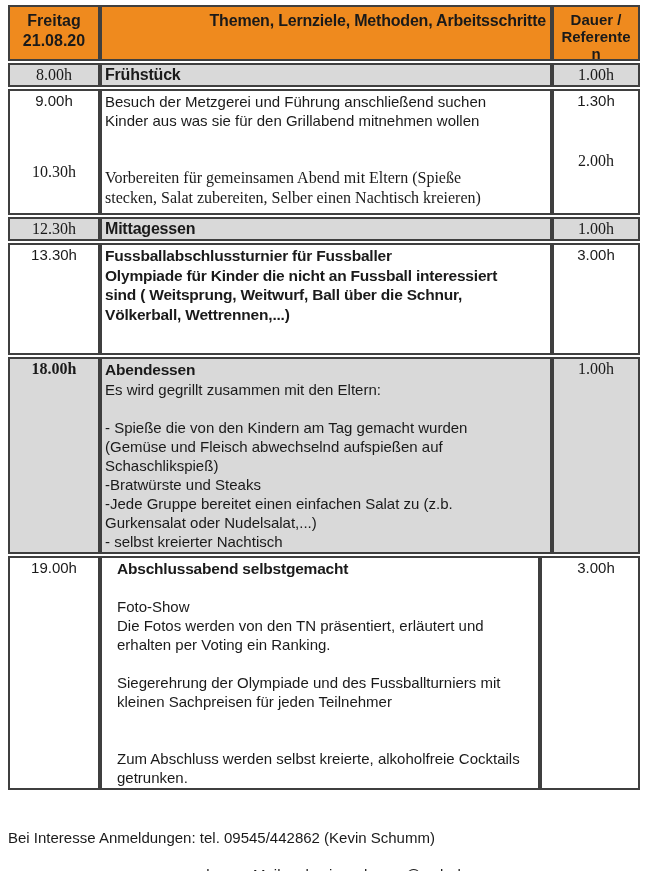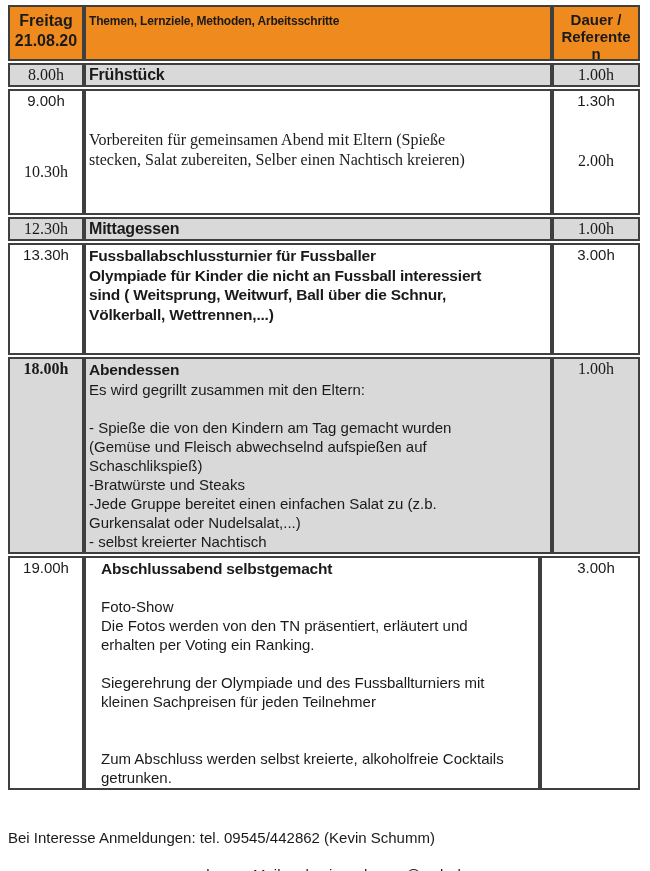--- a/index.html
+++ b/index.html
@@ -13,31 +13,31 @@
 
   
   .tbl{width:632px;}
   .rowbox{
     display:flex;
     border:2px solid #3f3f3f;
     margin-bottom:2px;
     background:#ffffff;
     box-sizing:border-box;
   }
-  .c1{width:76px;border-right:4px solid #3f3f3f;box-sizing:border-box;
+  .c1{width:92px;border-right:4px solid #3f3f3f;box-sizing:border-box;
       text-align:center;padding:1px 2px;}
   .c2{flex:1;border-right:4px solid #3f3f3f;box-sizing:border-box;
       padding:1px 4px 1px 3px;}
   .c3{width:84px;box-sizing:border-box;text-align:center;padding:1px 2px;}
 
   
   .hdr .c1,.hdr .c2,.hdr .c3{background:#ef8a1e;}
   .hdr{font-weight:bold;}
   .hdr .c1{font-size:16px;line-height:20px;white-space:pre-line;padding-top:4px;}
-  .hdr .c2{font-size:12px;line-height:20px;text-align:left;padding-top:4px;letter-spacing:-0.2px;}
+  .hdr .c2{font-size:16px;line-height:20px;text-align:right;padding-top:4px;letter-spacing:-0.2px;}
   .hdr .c3{font-size:15px;line-height:17px;white-space:pre-line;padding-top:4px;}
   .hdr{height:56px;}
 
   
   .gray .c1,.gray .c2,.gray .c3{background:#d9d9d9;}
   .meal{min-height:24px;}
   .meal .c1{font-family:"Liberation Serif",serif;font-weight:normal;font-size:16px;}
   .meal .c2{font-weight:bold;font-size:16px;letter-spacing:-0.2px;}
   .meal .c3{font-family:"Liberation Serif",serif;font-size:16px;}
 
@@ -82,20 +82,22 @@
       <div class="c2">Frühstück</div>
       <div class="c3">1.00h</div>
     </div>
 
     <div class="rowbox r-morning">
       <div class="c1">
         <span class="t-sans">9.00h</span>
         <span class="t-serif gap-time">10.30h</span>
       </div>
       <div class="c2">
+        <div class="sans">Besuch der Metzgerei und Führung anschließend suchen
+Kinder aus was sie für den Grillabend mitnehmen wollen</div>
         <div class="spacer2"></div>
         <div class="serif">Vorbereiten für gemeinsamen Abend mit Eltern (Spieße
 stecken, Salat zubereiten, Selber einen Nachtisch kreieren)</div>
       </div>
       <div class="c3">
         <span class="t-sans">1.30h</span>
         <span class="t-serif gap-dauer">2.00h</span>
       </div>
     </div>
 

